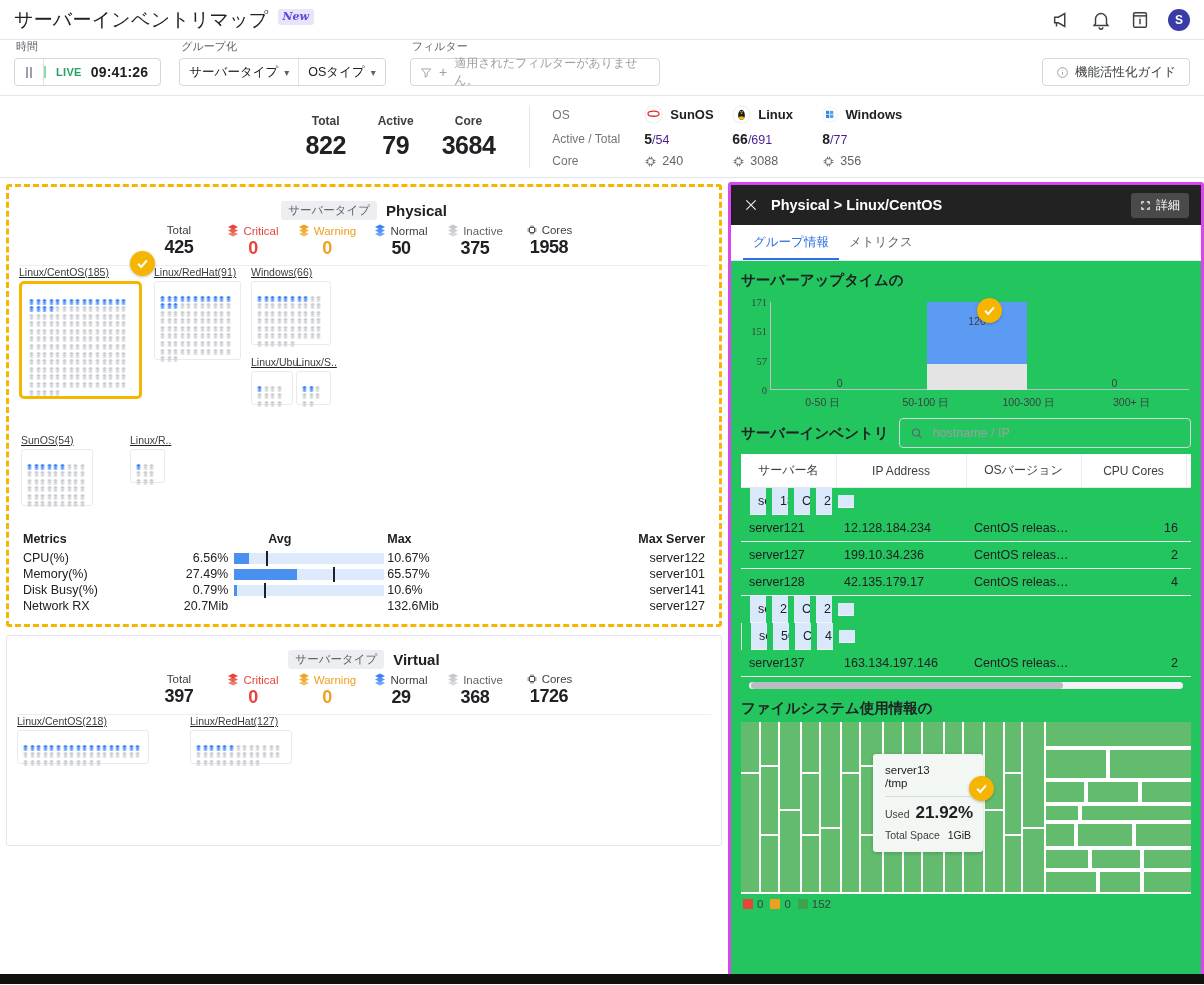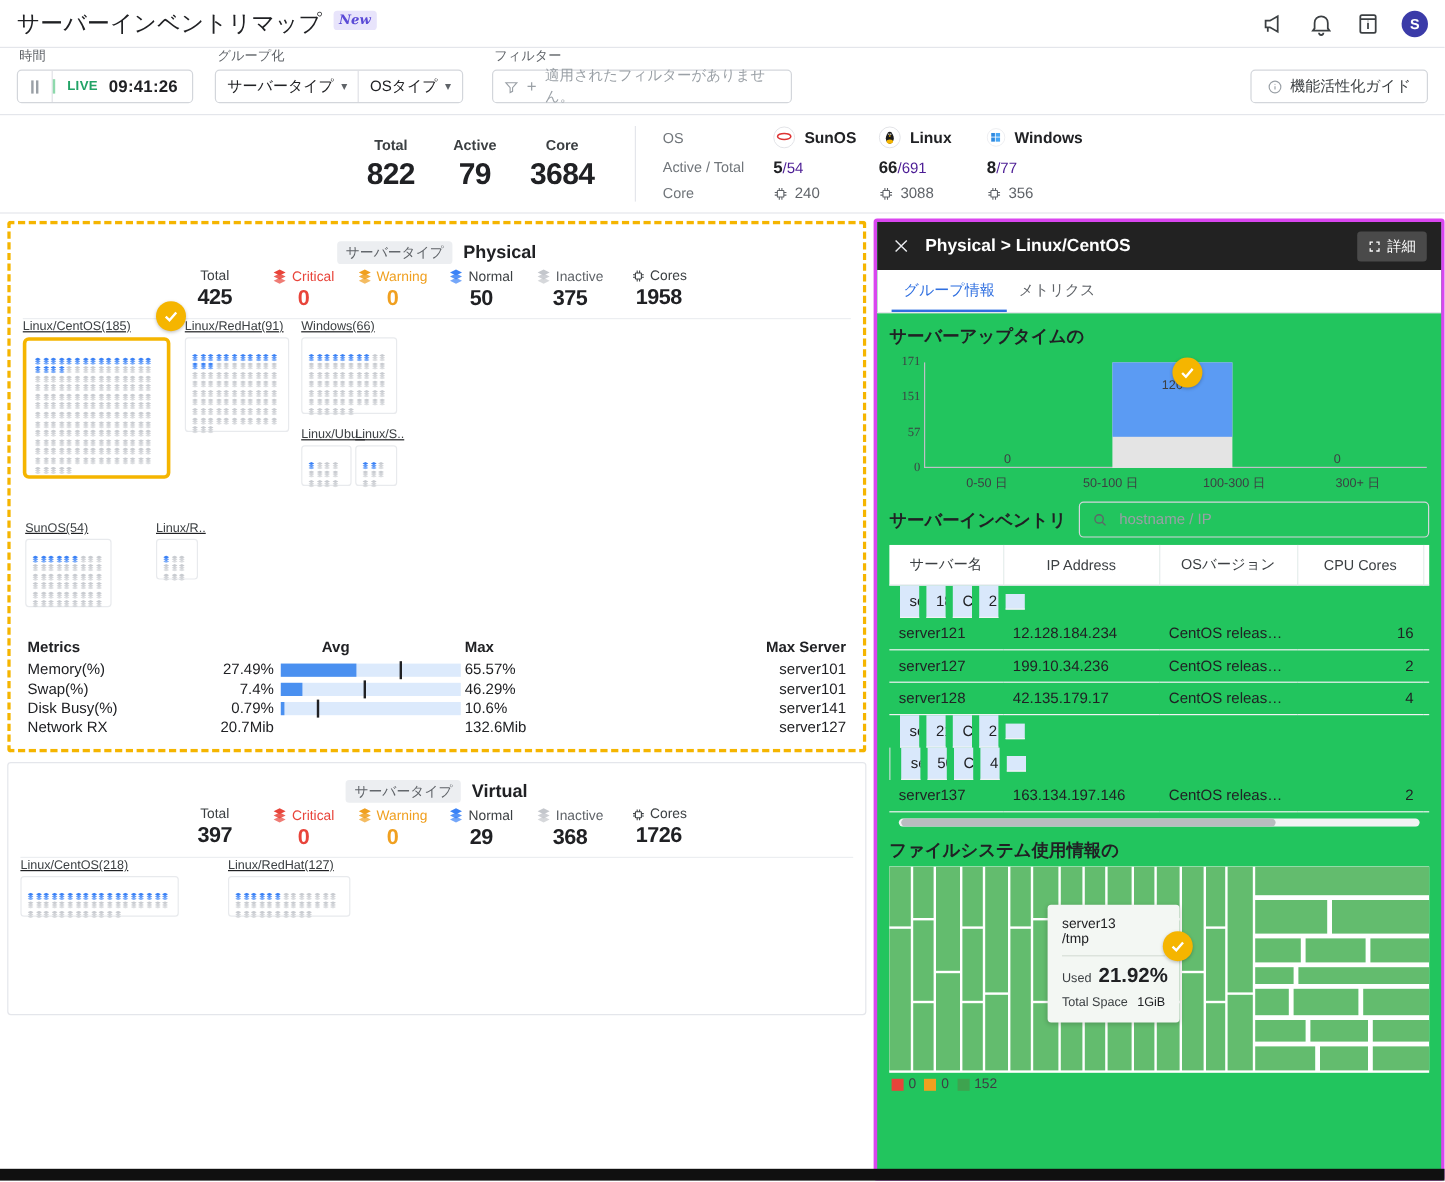--- a/index.html
+++ b/index.html
@@ -2659,45 +2659,45 @@
             <thead>
               <tr>
                 <th>Metrics</th>
                 <th class="c-avg">Avg</th>
                 <th class="c-max">Max</th>
                 <th class="c-srv">Max Server</th>
               </tr>
             </thead>
             <tbody id="metrics-body-0">
                 <tr>
+                  <td>CPU(%)</td>
+                  <td>
+                    <div class="avgcell">
+                      <span class="avgnum">6.56%</span>
+                      <span class="bar-track">
+                        <span class="bar-fill" style="width:10%"></span>
+                        <span class="bar-mark" style="left:21%"></span>
+                      </span>
+                    </div>
+                  </td>
+                  <td>10.67%</td>
+                  <td class="c-srv">server122</td>
+                </tr>
+                <tr>
                   <td>Memory(%)</td>
                   <td>
                     <div class="avgcell">
                       <span class="avgnum">27.49%</span>
                       <span class="bar-track">
                         <span class="bar-fill" style="width:42%"></span>
                         <span class="bar-mark" style="left:66%"></span>
                       </span>
                     </div>
                   </td>
                   <td>65.57%</td>
-                  <td class="c-srv">server101</td>
-                </tr>
-                <tr>
-                  <td>Swap(%)</td>
-                  <td>
-                    <div class="avgcell">
-                      <span class="avgnum">7.4%</span>
-                      <span class="bar-track">
-                        <span class="bar-fill" style="width:12%"></span>
-                        <span class="bar-mark" style="left:46%"></span>
-                      </span>
-                    </div>
-                  </td>
-                  <td>46.29%</td>
                   <td class="c-srv">server101</td>
                 </tr>
                 <tr>
                   <td>Disk Busy(%)</td>
                   <td>
                     <div class="avgcell">
                       <span class="avgnum">0.79%</span>
                       <span class="bar-track">
                         <span class="bar-fill" style="width:2%"></span>
                         <span class="bar-mark" style="left:20%"></span>

